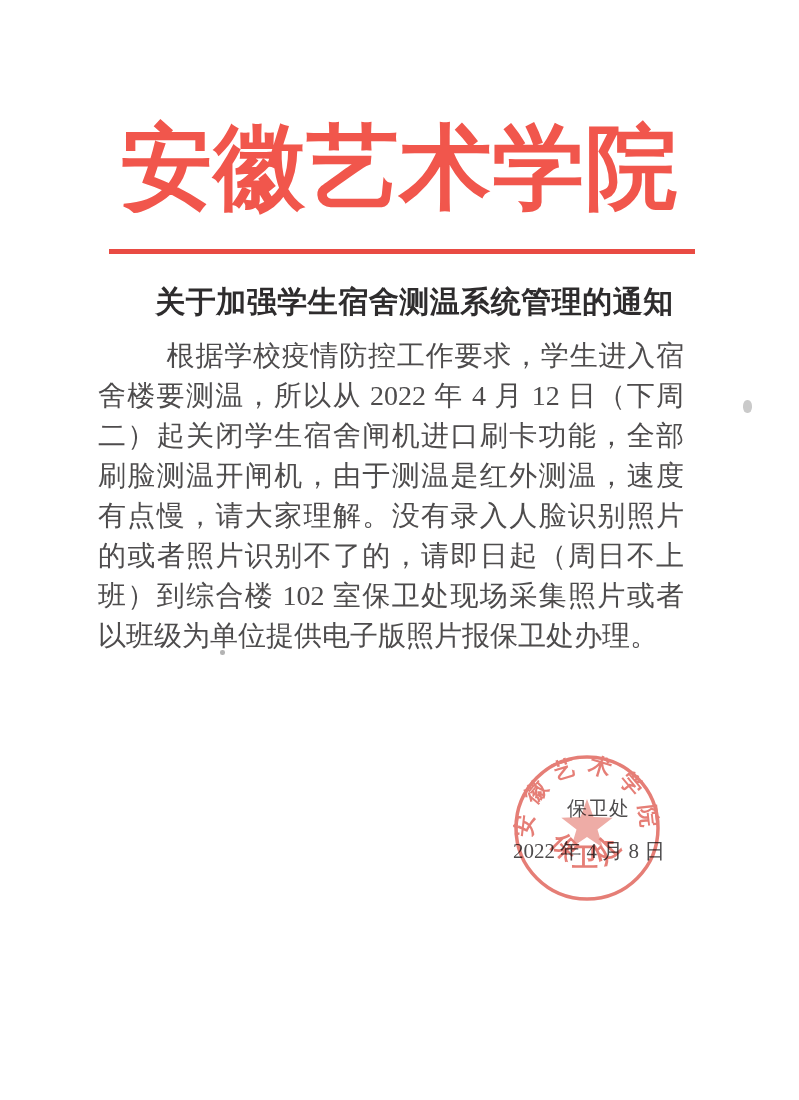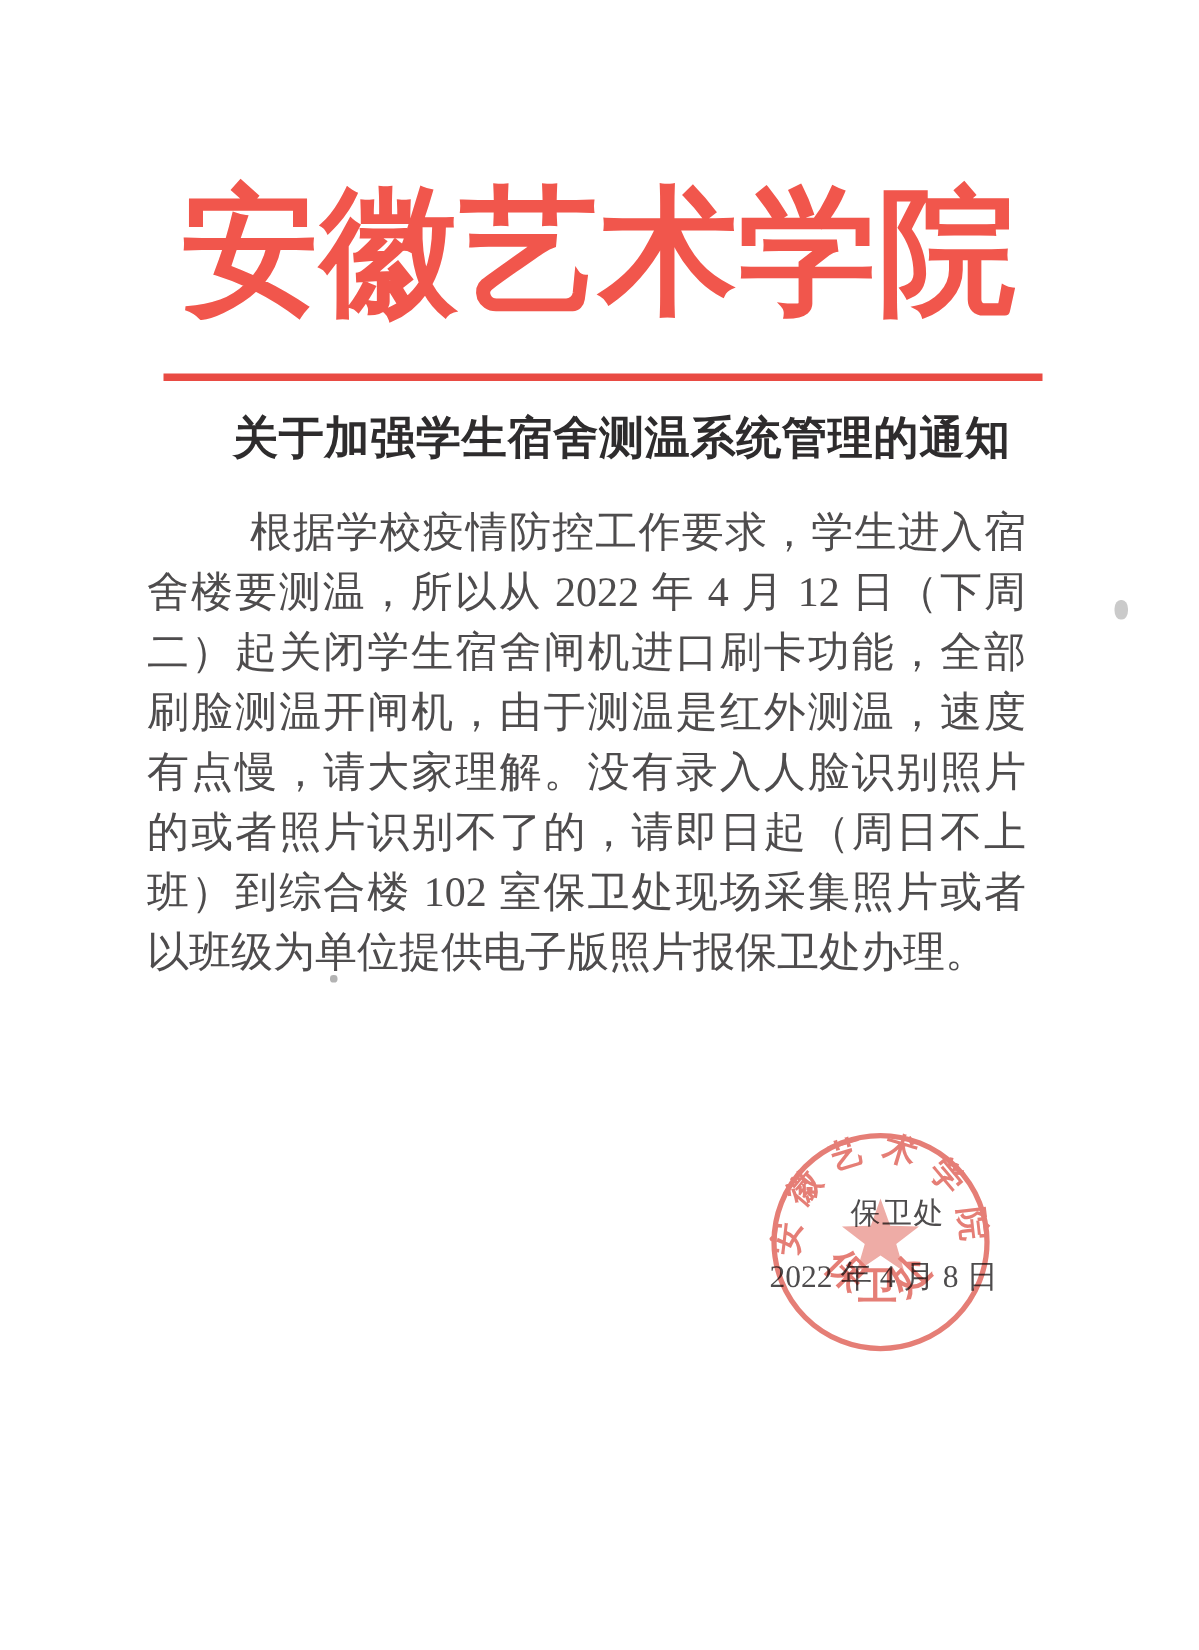--- a/index.html
+++ b/index.html
@@ -10,21 +10,21 @@
   .masthead{
     position:absolute;left:0;right:0;top:116px;text-align:center;
     font-size:92px;line-height:1.15;font-weight:bold;letter-spacing:1px;
     color:var(--masthead_red);font-family:"Liberation Serif","DejaVu Serif",serif;
   }
   .red-rule{
     position:absolute;left:109px;top:249px;width:586px;height:5px;
     background:var(--rule_red);
   }
   .title{
-    position:absolute;left:0;right:0;top:272px;margin:0;text-align:center;
+    position:absolute;left:0;right:0;top:282px;margin:0;text-align:center;
     font-size:30px;font-weight:700;letter-spacing:0.5px;color:var(--title_ink);
     font-family:"Liberation Sans","DejaVu Sans",sans-serif;
     padding-left:30px;
   }
   .body-text{
     position:absolute;left:98px;top:336px;width:586px;margin:0;
     font-size:28px;line-height:40px;color:var(--body_ink);
     text-align:justify;text-align-last:left;text-indent:2.45em;
     font-family:"Liberation Serif","DejaVu Serif",serif;
   }

